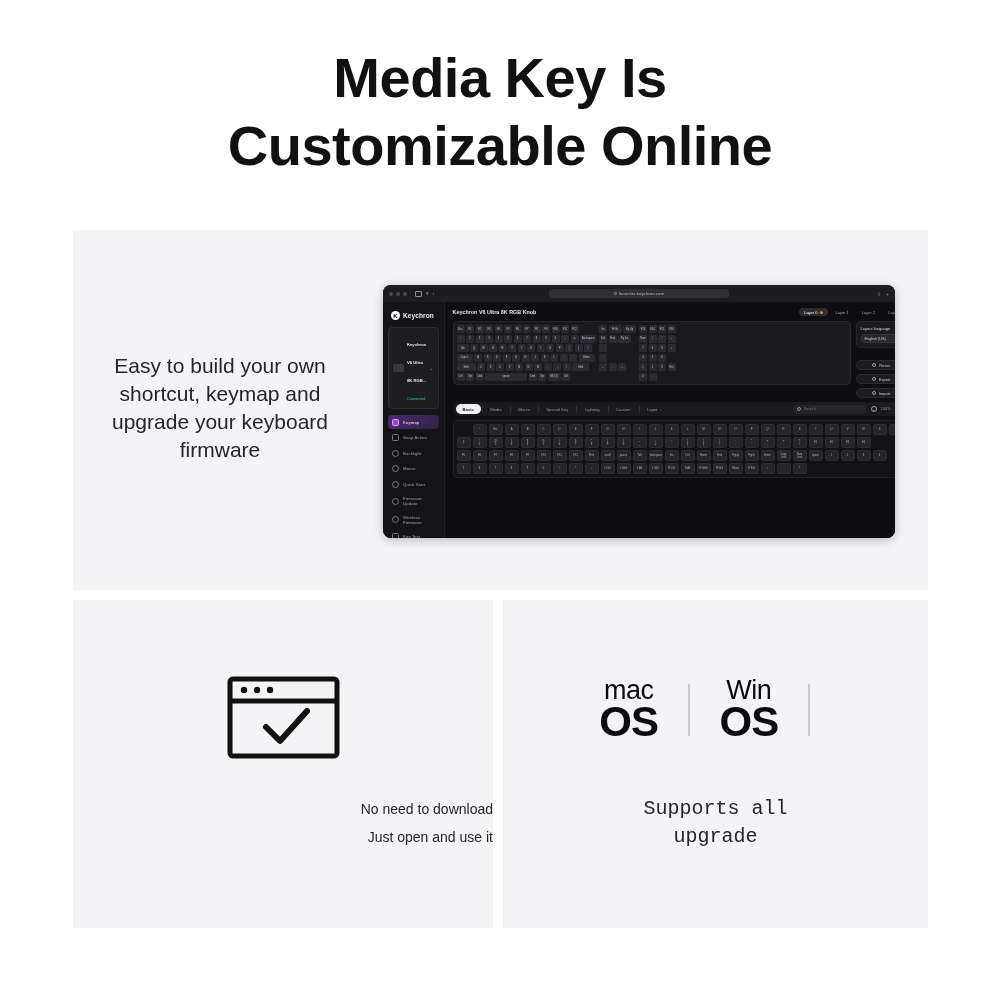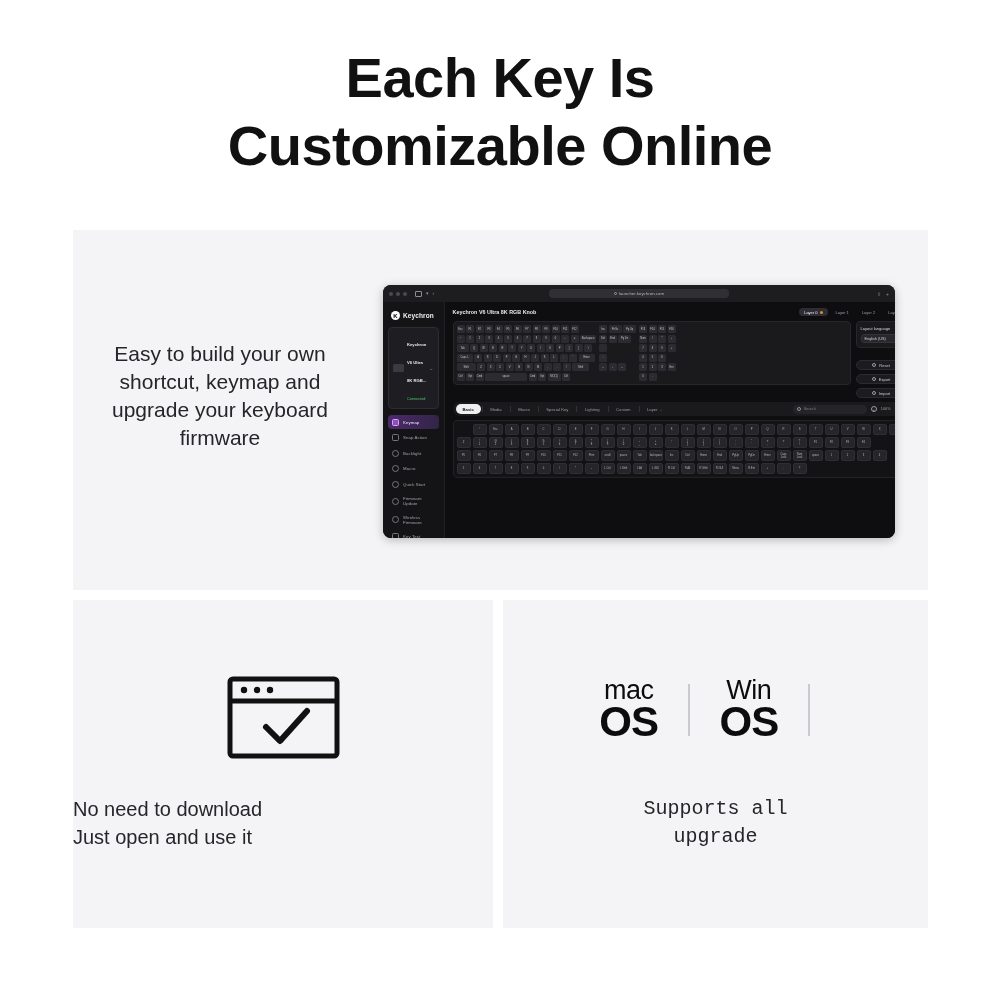--- a/index.html
+++ b/index.html
@@ -25,21 +25,21 @@
   .card {
     position: absolute;
     background: #f4f4f6;
   }
   #card-top   { left: 73px; top: 230px;  width: 855px; height: 360px; }
   #card-left  { left: 73px; top: 600px;  width: 420px; height: 328px; }
   #card-right { left: 503px; top: 600px; width: 425px; height: 328px; }
 
   
   .top-copy {
-    position: absolute; left: 95px; top: 340px; width: 250px;
+    position: absolute; left: 95px; top: 352px; width: 250px;
     text-align: center; font-size: 21px; line-height: 28px;
     color: #26262a; font-weight: 400;
   }
 
   
   .app-window {
     position: absolute; left: 383px; top: 285px;
     width: 512px; height: 253px;
     background: #121214; border-radius: 8px; overflow: hidden;
     box-shadow: 0 2px 10px rgba(0,0,0,0.25);
@@ -181,22 +181,22 @@
   .pk {
     width:14px; height:11px; background:#25252a; border:0.4px solid #2e2e34;
     border-radius:2px; display:flex; align-items:center; justify-content:center;
     font-size:2.7px; color:#b6b6be; text-align:center; line-height:3px; overflow:hidden;
   }
   .pk.empty { background:transparent; border-color:transparent; }
 
   
   .browser-icon { position:absolute; left:226px; top:675px; width:115px; height:85px; }
   .bl-caption {
-    position:absolute; left:73px; top:795px; width:420px; text-align:left;
-    font-size:20px; line-height:28px; color:#26262a;
+    position:absolute; left:73px; top:795px; width:420px; text-align:right;
+    font-size:14px; line-height:28px; color:#26262a;
   }
 
   
   .os-row {
     position:absolute; left:503px; top:678px; width:425px;
     display:flex; align-items:center; justify-content:center; gap:8px;
   }
   .os-item { display:flex; flex-direction:column; align-items:center; line-height:0.92; }
   .os-top { font-size:27px; font-weight:500; color:#0c0c0e; letter-spacing:-0.5px; }
   .os-bot { font-size:42px; font-weight:600; color:#0c0c0e; letter-spacing:-1px; }
@@ -206,21 +206,21 @@
     position:absolute; left:503px; top:795px; width:425px; text-align:center;
     font-size:20px; line-height:28px; color:#26262a;font-family:Liberation Mono, monospace;
   }
 </style>
 </head>
 <body>
 
 <div class="page">
 
   <div class="headline">
-    <span>Each Key Is</span>
+    <span>Media Key Is</span>
     <span class="l2">Customizable Online</span>
   </div>
 
   <div class="card" id="card-top"></div>
 
   <div class="top-copy">Easy to build your own shortcut, keymap and upgrade your keyboard firmware</div>
 
   <div class="app-window">
 
     <div class="win-chrome">

